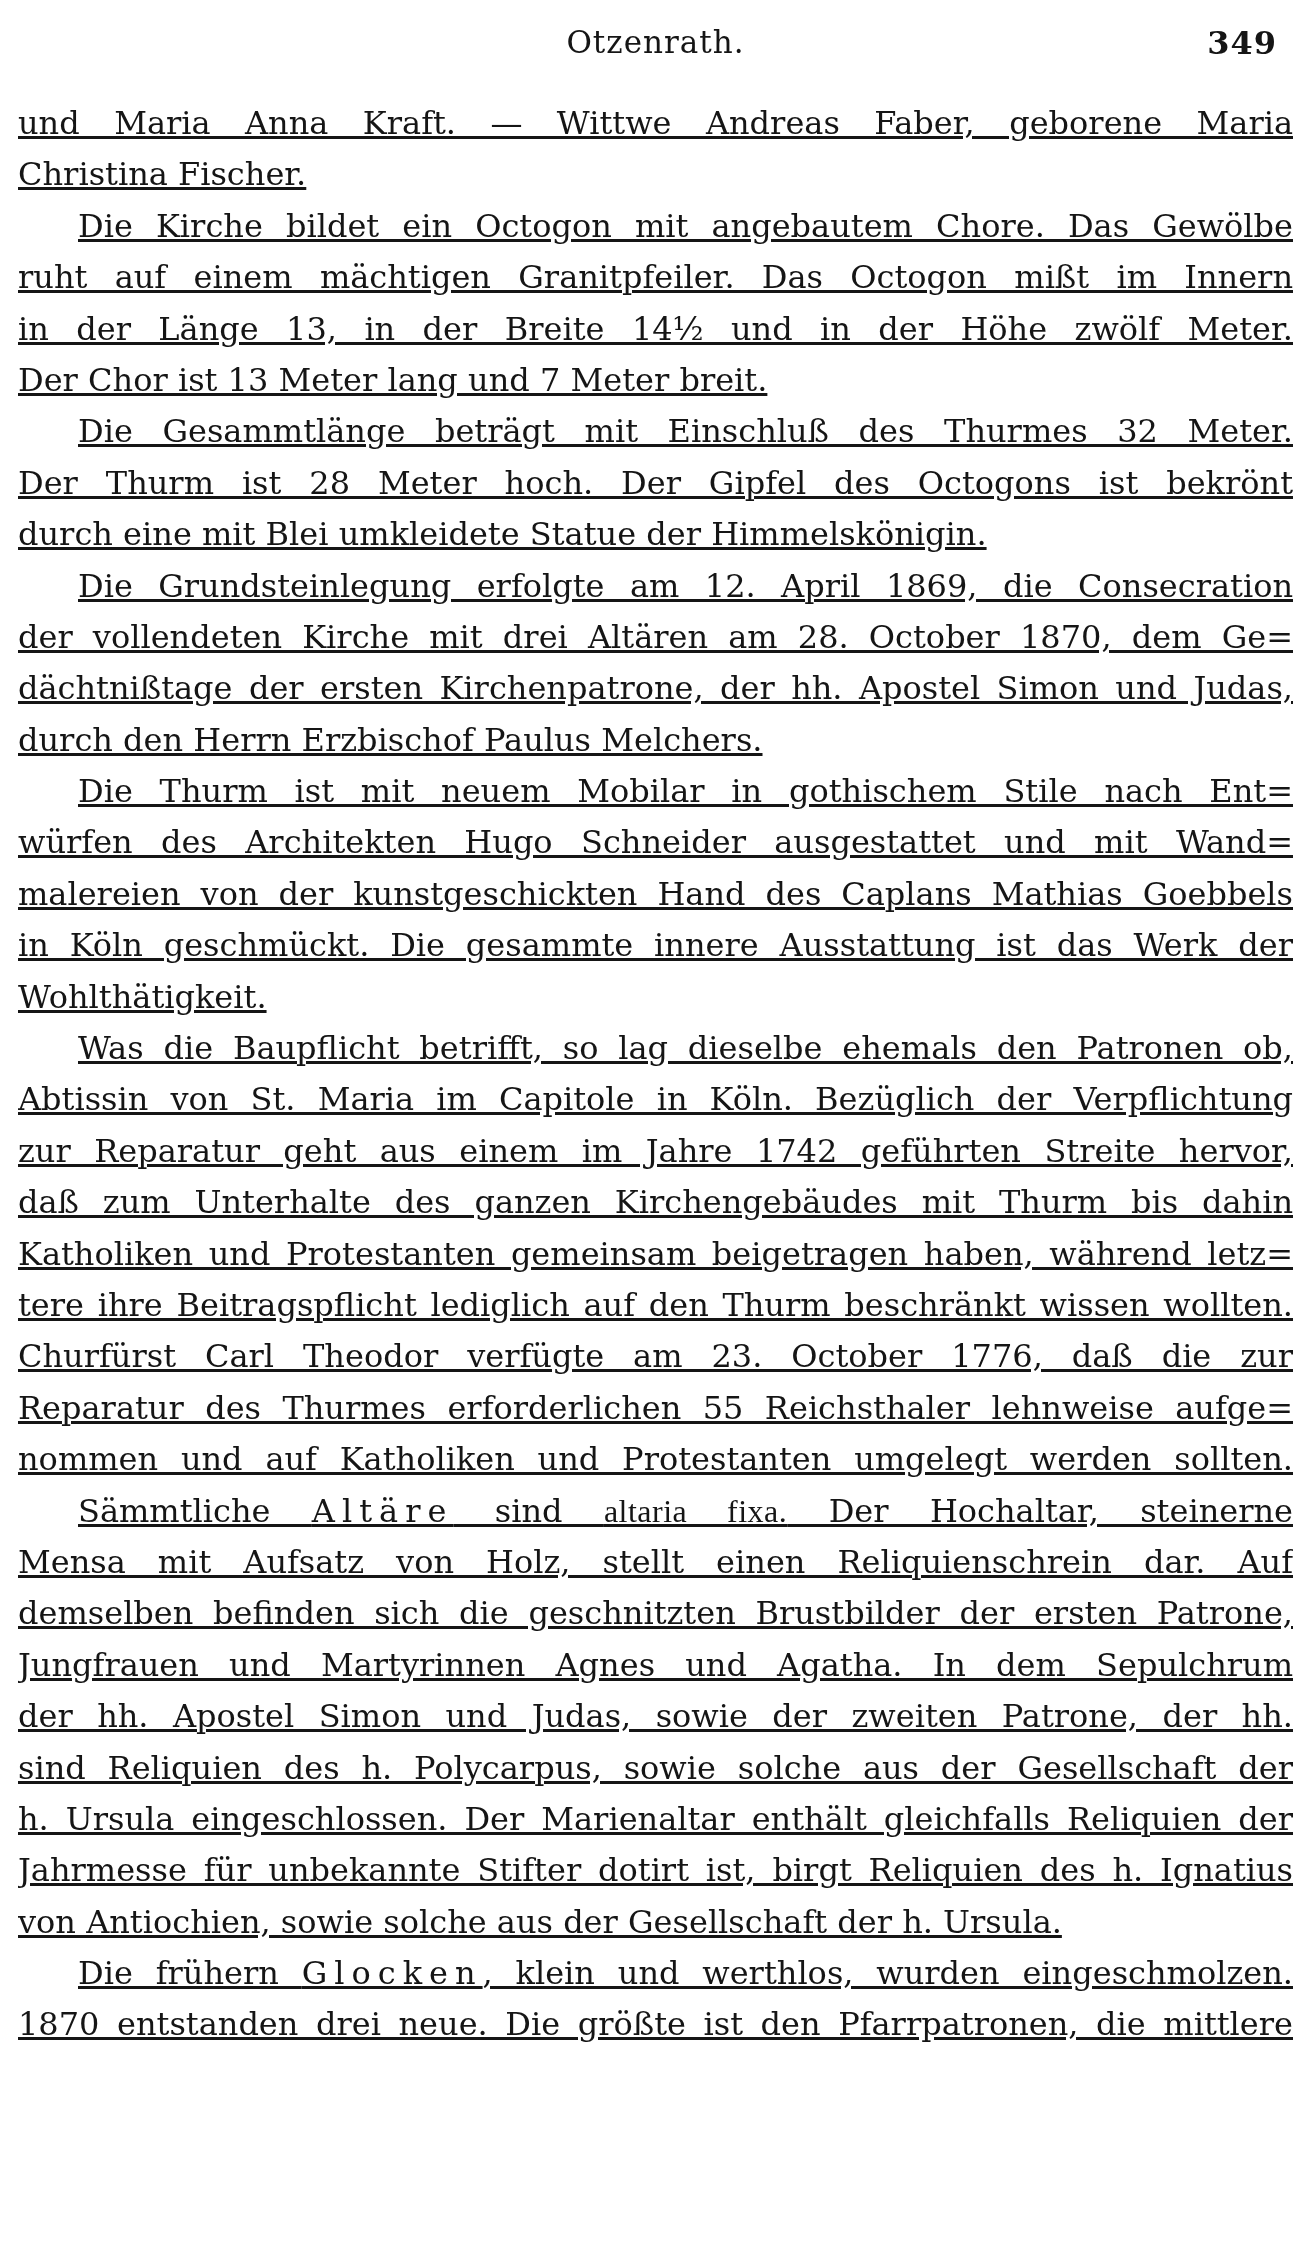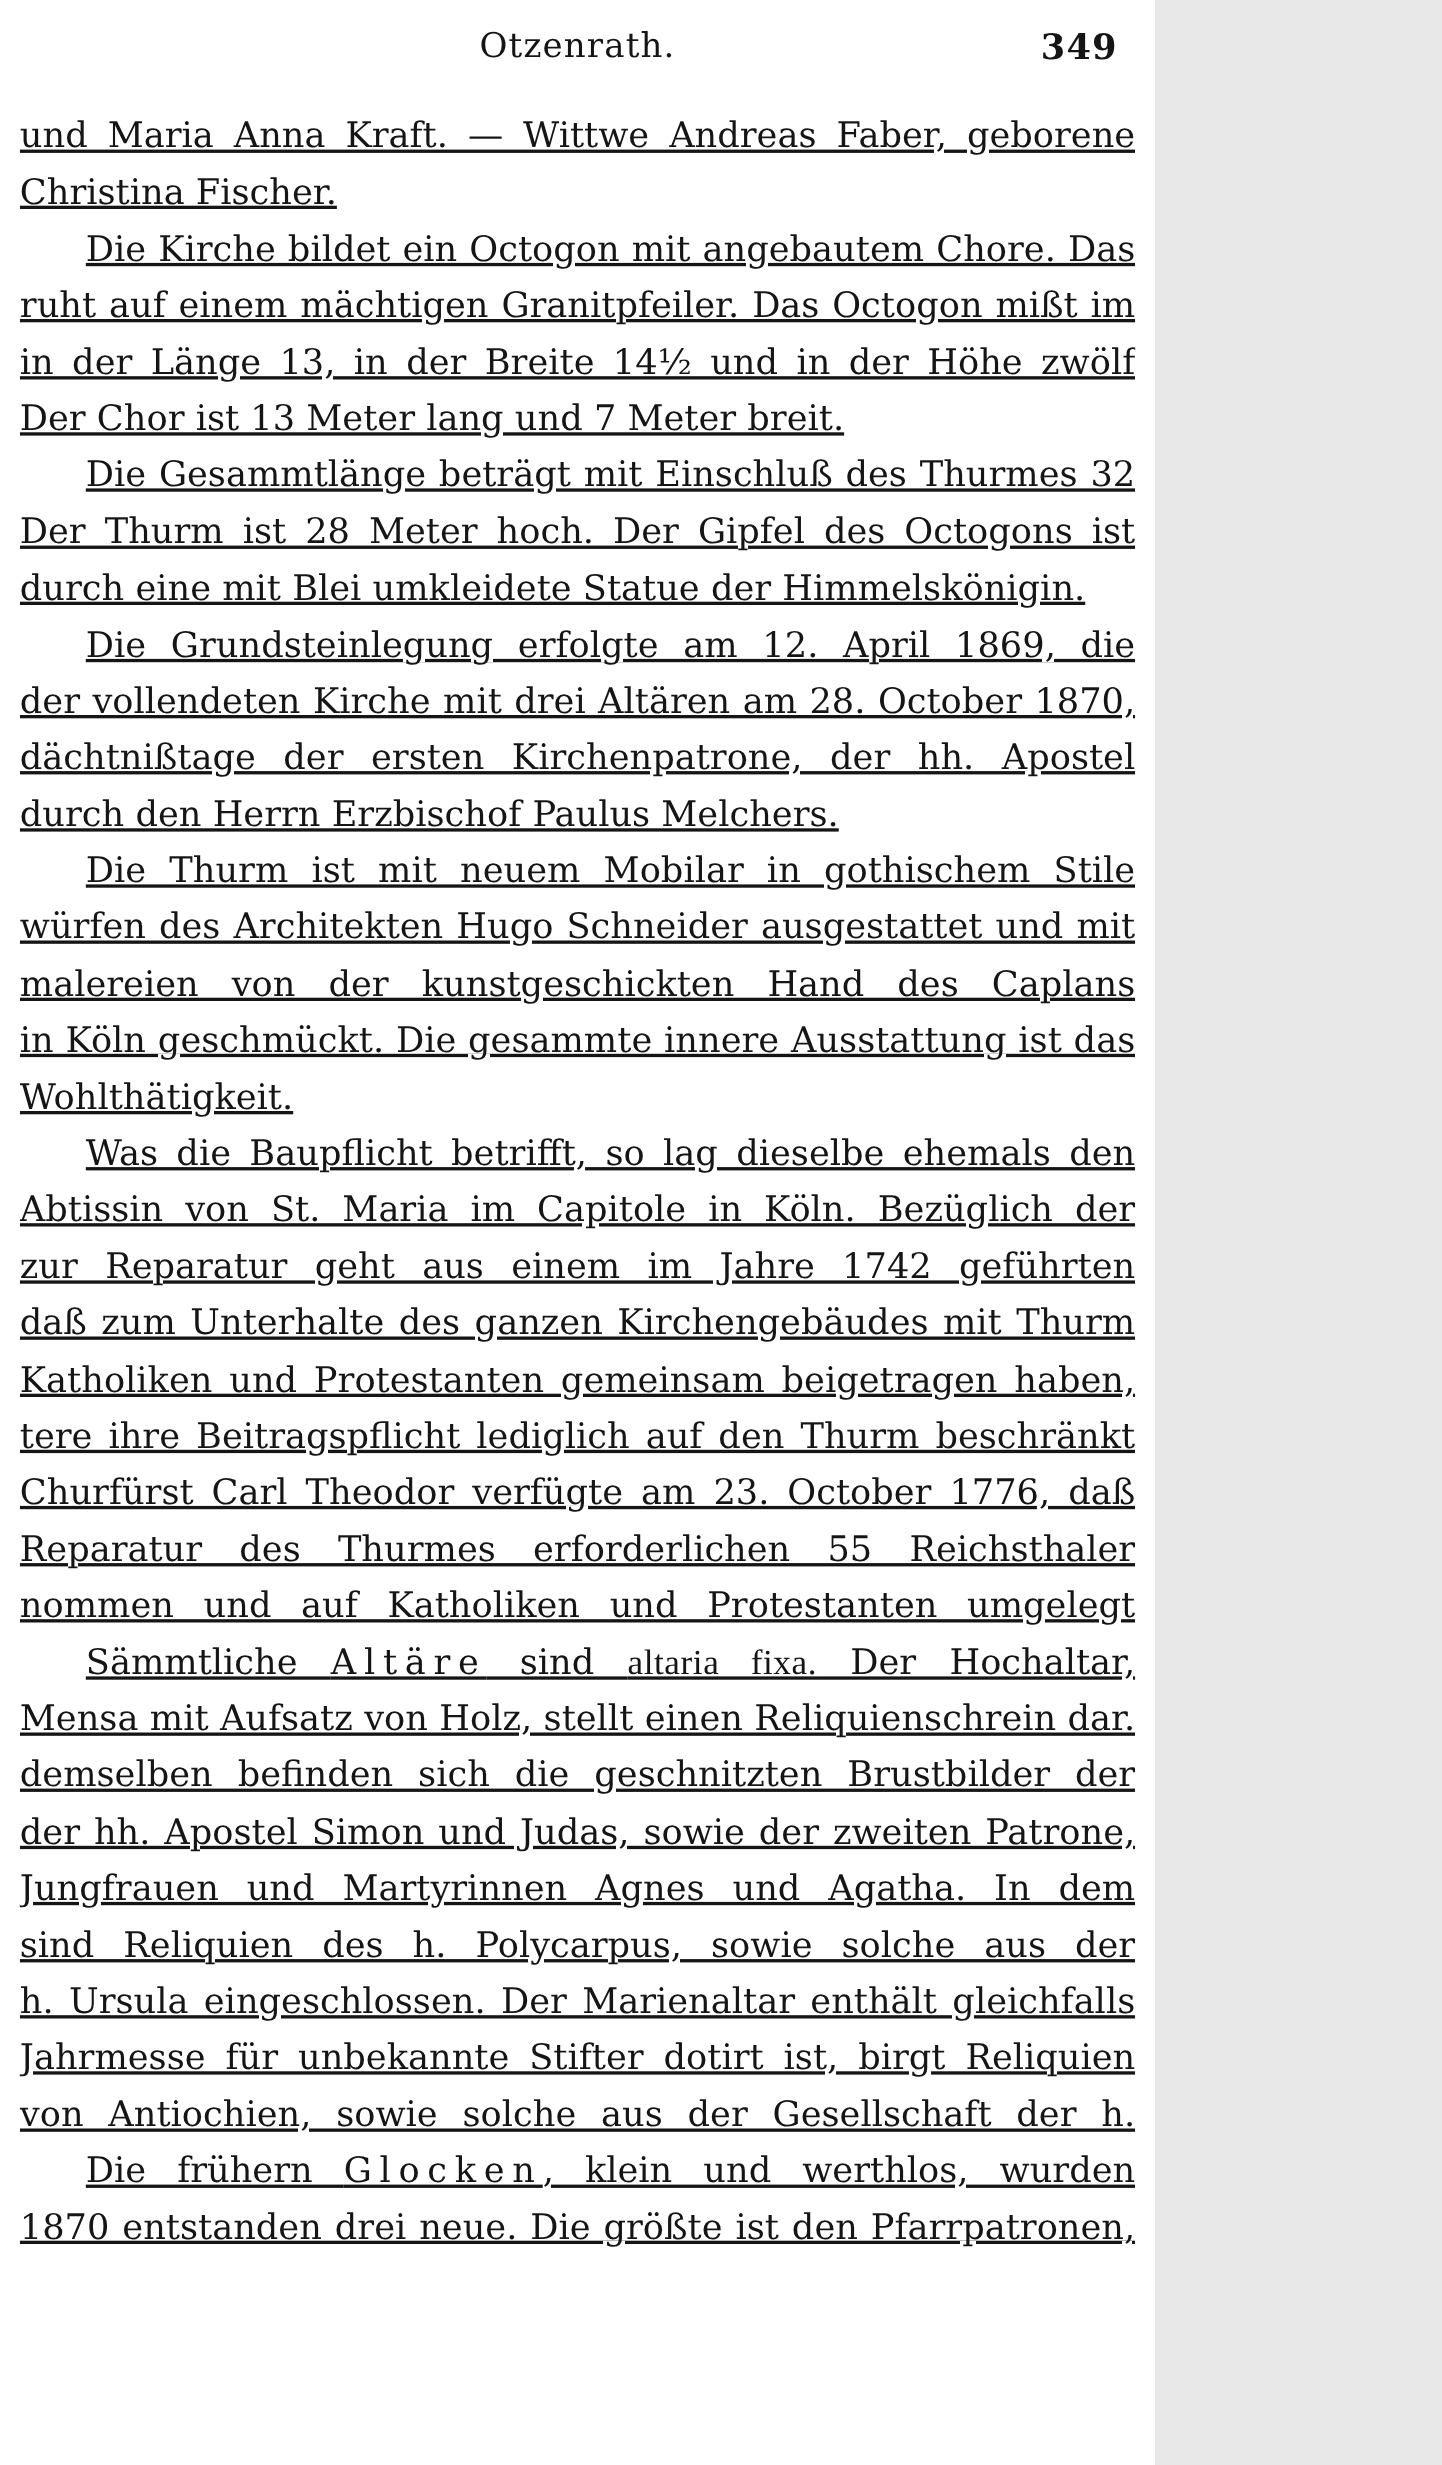--- a/index.html
+++ b/index.html
@@ -2,21 +2,21 @@
 <html><head>
 <meta charset="utf-8">
 <style>
   html, body {
     margin: 0;
     padding: 0;
     background: #e8e8e8;
   }
   .page {
     position: relative;
-    width: 1050px;
+    width: 1311px;
     height: 2241px;
     background: #ffffff;
     color: #151515;
     font-family: "DejaVu Serif", serif;
     overflow: hidden;
     box-sizing: border-box;
     padding: 24px 18px 0 18px;
   }
   .running-header {
     position: relative;
@@ -114,22 +114,22 @@
         <div class="line"><span>Katholiken und Protestanten gemeinsam beigetragen haben, während letz=</span></div>
         <div class="line"><span>tere ihre Beitragspflicht lediglich auf den Thurm beschränkt wissen wollten.</span></div>
         <div class="line"><span>Churfürst Carl Theodor verfügte am 23. October 1776, daß die zur</span></div>
         <div class="line"><span>Reparatur des Thurmes erforderlichen 55 Reichsthaler lehnweise aufge=</span></div>
         <div class="line"><span>nommen und auf Katholiken und Protestanten umgelegt werden sollten.</span></div>
       </div>
       <div class="paragraph">
         <div class="line indent"><span>Sämmtliche </span><span class="spaced">Altäre</span><span> sind </span><span class="antiqua">altaria fixa.</span><span> Der Hochaltar, steinerne</span></div>
         <div class="line"><span>Mensa mit Aufsatz von Holz, stellt einen Reliquienschrein dar. Auf</span></div>
         <div class="line"><span>demselben befinden sich die geschnitzten Brustbilder der ersten Patrone,</span></div>
+        <div class="line"><span>Jungfrauen und Martyrinnen Agnes und Agatha. In dem Sepulchrum</span></div>
         <div class="line"><span>der hh. Apostel Simon und Judas, sowie der zweiten Patrone, der hh.</span></div>
-        <div class="line"><span>Jungfrauen und Martyrinnen Agnes und Agatha. In dem Sepulchrum</span></div>
         <div class="line"><span>sind Reliquien des h. Polycarpus, sowie solche aus der Gesellschaft der</span></div>
         <div class="line"><span>h. Ursula eingeschlossen. Der Marienaltar enthält gleichfalls Reliquien der</span></div>
         <div class="line"><span>Jahrmesse für unbekannte Stifter dotirt ist, birgt Reliquien des h. Ignatius</span></div>
         <div class="line lastline"><span>von Antiochien, sowie solche aus der Gesellschaft der h. Ursula.</span></div>
       </div>
       <div class="paragraph">
         <div class="line indent"><span>Die frühern </span><span class="spaced">Glocken</span><span>, klein und werthlos, wurden eingeschmolzen.</span></div>
         <div class="line"><span>1870 entstanden drei neue. Die größte ist den Pfarrpatronen, die mittlere</span></div>
       </div>
     </div>

